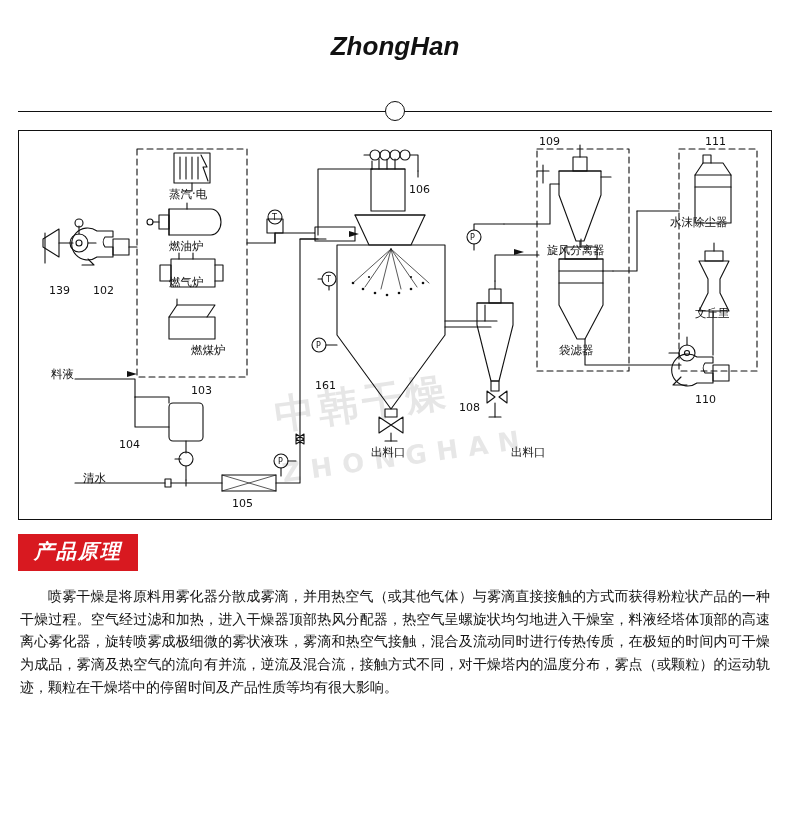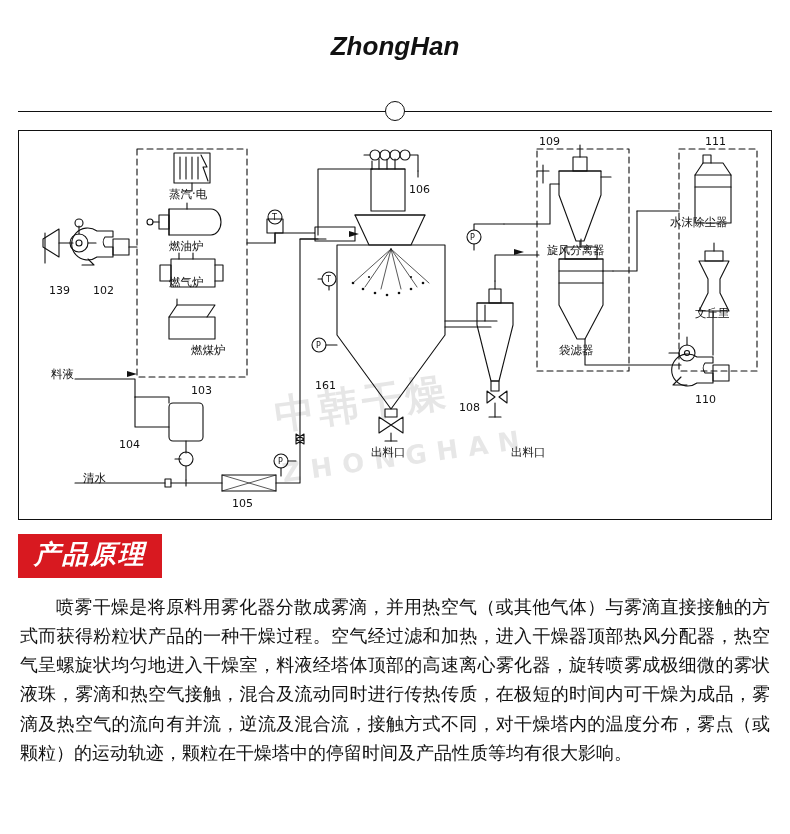--- a/index.html
+++ b/index.html
@@ -103,31 +103,31 @@
     white-space:nowrap;
     font-family:"DejaVu Sans","Liberation Sans",sans-serif;
   }
   .dlabel.cn{font-size:11.5px;}
   
   .section-title{
     margin:14px 0 0 18px;
     display:inline-block;
     background:#d81920;
     color:#fff;
-    font-size:26px;
+    font-size:20px;
     font-weight:bold;
     font-style:italic;
     padding:6px 16px 8px 16px;
     letter-spacing:2px;
     line-height:1.15;
     font-family:"DejaVu Sans","Liberation Sans",sans-serif;
   }
   .body-text{
     margin:14px 20px 0 20px;
-    font-size:18px;
+    font-size:14px;
     line-height:1.62;
     text-align:justify;
     text-indent:2em;
     color:#111;
     font-family:"DejaVu Sans","Liberation Sans",sans-serif;
   }
 </style>
 </head>
 <body>
 

